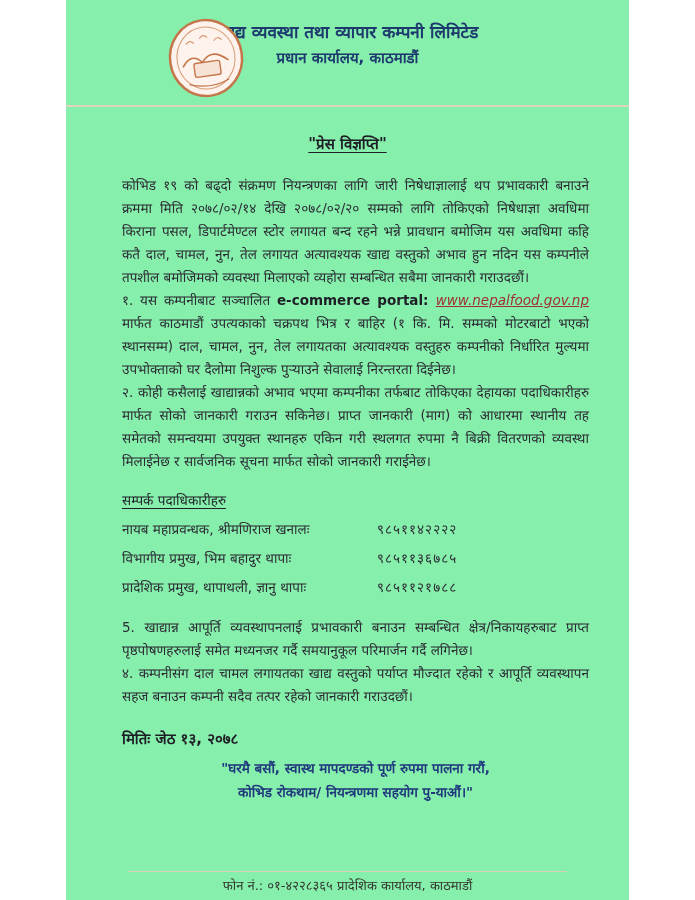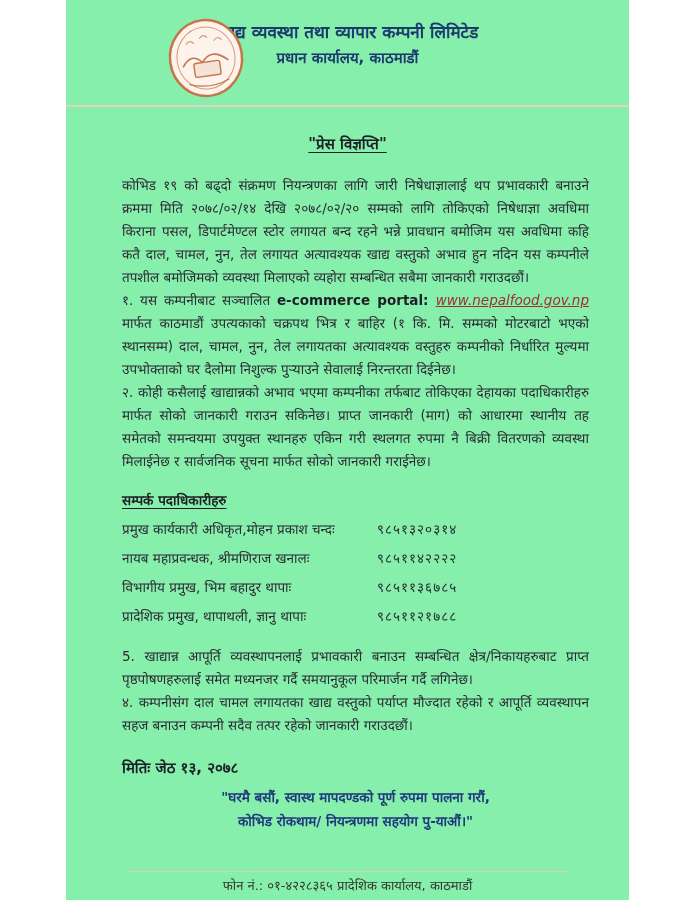--- a/index.html
+++ b/index.html
@@ -52,21 +52,21 @@
   .portal-label { font-weight: bold; color: #1e1e26; }
   .portal-link {
     color: #a03030;
     font-style: italic;
     text-decoration: underline;
     font-size: 13.5px;
   }
   .contacts-heading {
     margin-top: 18px;
     font-size: 13.5px;
-    font-weight: bold;
+    font-weight: normal;
     text-decoration: underline;
     text-underline-offset: 3px;
     color: #1e1e26;
   }
   .contact-row {
     display: flex;
     margin-top: 8px;
     font-size: 13.5px;
     line-height: 21px;
     color: #2b2b33;
@@ -134,24 +134,20 @@
     <p class="para intro">कोभिड १९ को बढ्दो संक्रमण नियन्त्रणका लागि जारी निषेधाज्ञालाई थप प्रभावकारी बनाउने क्रममा मिति २०७८/०२/१४ देखि २०७८/०२/२० सम्मको लागि तोकिएको निषेधाज्ञा अवधिमा किराना पसल, डिपार्टमेण्टल स्टोर लगायत बन्द रहने भन्ने प्रावधान बमोजिम यस अवधिमा कहि कतै दाल, चामल, नुन, तेल लगायत अत्यावश्यक खाद्य वस्तुको अभाव हुन नदिन यस कम्पनीले तपशील बमोजिमको व्यवस्था मिलाएको व्यहोरा सम्बन्धित सबैमा जानकारी गराउदछौं।</p>
 
     <p class="para item"><span>१. यस कम्पनीबाट सञ्चालित </span><span class="portal-label">e-commerce portal: </span><a class="portal-link" href="#">www.nepalfood.gov.np</a><span> मार्फत काठमाडौं उपत्यकाको चक्रपथ भित्र र बाहिर (१ कि. मि. सम्मको मोटरबाटो भएको स्थानसम्म) दाल, चामल, नुन, तेल लगायतका अत्यावश्यक वस्तुहरु कम्पनीको निर्धारित मुल्यमा उपभोक्ताको घर दैलोमा निशुल्क पुऱ्याउने सेवालाई निरन्तरता दिईनेछ।</span></p>
 
     <p class="para item">२. कोही कसैलाई खाद्यान्नको अभाव भएमा कम्पनीका तर्फबाट तोकिएका देहायका पदाधिकारीहरु मार्फत सोको जानकारी गराउन सकिनेछ। प्राप्त जानकारी (माग) को आधारमा स्थानीय तह समेतको समन्वयमा उपयुक्त स्थानहरु एकिन गरी स्थलगत रुपमा नै बिक्री वितरणको व्यवस्था मिलाईनेछ र सार्वजनिक सूचना मार्फत सोको जानकारी गराईनेछ।</p>
 
     <div class="contacts-heading">सम्पर्क पदाधिकारीहरु</div>
 
     <div class="contacts" style="margin-top:10px;">
       <div class="contact-row">
-        <span class="contact-label">प्रमुख कार्यकारी अधिकृत,मोहन प्रकाश चन्दः</span>
-        <span class="contact-phone">९८५१३२०३१४</span>
-      </div>
-      <div class="contact-row">
         <span class="contact-label">नायब महाप्रवन्धक, श्रीमणिराज खनालः</span>
         <span class="contact-phone">९८५११४२२२२</span>
       </div>
       <div class="contact-row">
         <span class="contact-label">विभागीय प्रमुख, भिम बहादुर थापाः</span>
         <span class="contact-phone">९८५११३६७८५</span>
       </div>
       <div class="contact-row">
         <span class="contact-label">प्रादेशिक प्रमुख, थापाथली,  ज्ञानु थापाः</span>
         <span class="contact-phone">९८५११२१७८८</span>

